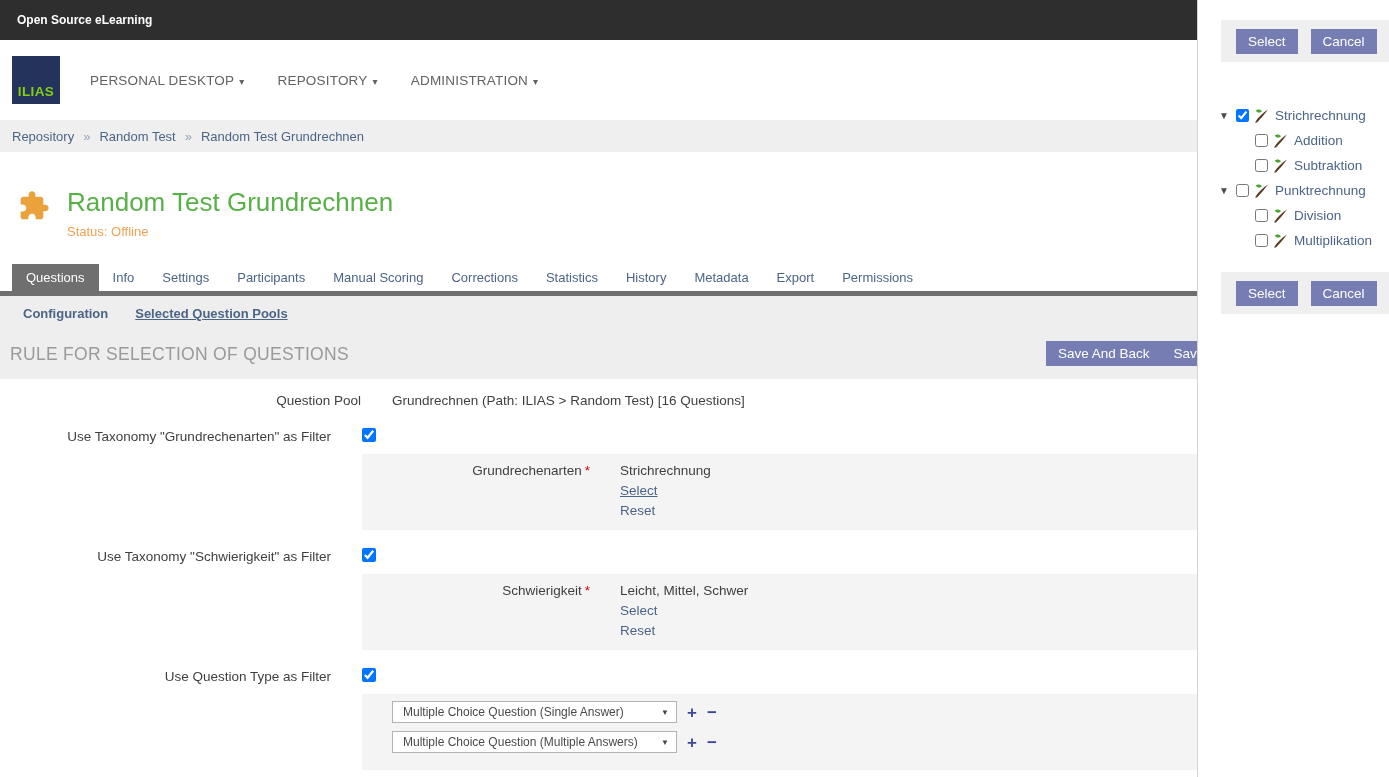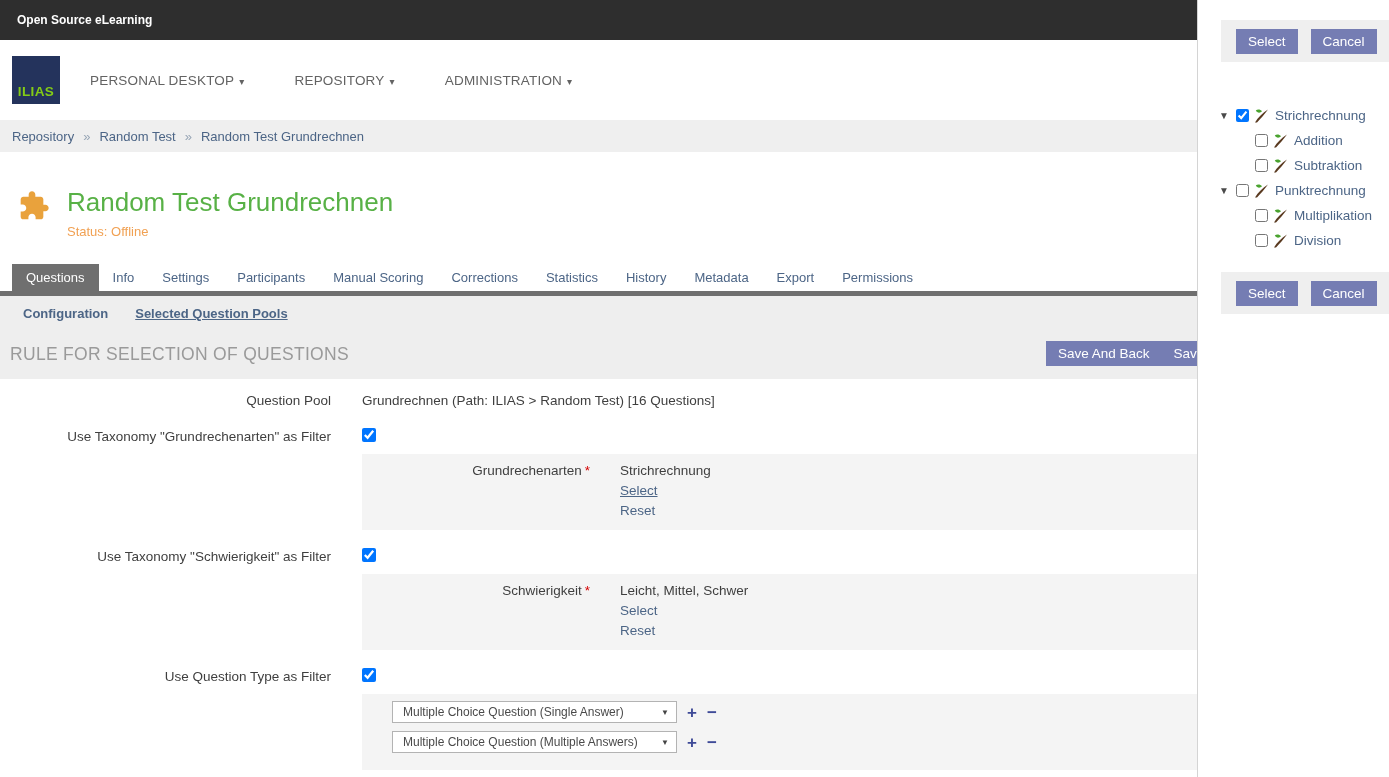--- a/index.html
+++ b/index.html
@@ -14,21 +14,21 @@
        font-family:"Liberation Sans",sans-serif;color:#3f3f3f;}
 
   .main{position:absolute;left:0;top:0;width:1197px;height:777px;overflow:hidden;background:#fff;}
 
   .topbar{height:40px;background:var(--topbar-bg);color:#fff;font-size:12px;font-weight:bold;
           display:flex;align-items:center;padding-left:17px;}
 
   .header{height:80px;background:#fff;display:flex;align-items:center;padding-left:12px;}
   .logo{width:48px;height:48px;background:var(--logo-bg);color:#84cc16;font-weight:bold;font-size:13.5px;
         display:flex;align-items:flex-end;justify-content:center;padding-bottom:5px;letter-spacing:.4px;cursor:pointer;}
-  .nav{display:flex;margin-left:30px;gap:50px;}
+  .nav{display:flex;margin-left:30px;gap:33px;}
   .nav-item{font-size:13.5px;color:#636363;letter-spacing:.2px;cursor:pointer;white-space:nowrap;}
   .nav-item .caret{font-size:10px;margin-left:5px;color:#636363;}
 
   .breadcrumb{height:32px;background:#efefef;display:flex;align-items:center;padding-left:12px;
               font-size:13px;gap:9px;}
   .crumb{color:var(--link);cursor:pointer;}
   .sep{color:#97a5b5;}
 
   .title-area{height:112px;display:flex;padding:36px 0 0 18px;background:#fff;}
   .puzzle{width:32px;height:32px;color:var(--puzzle-orange);margin-top:2px;}
@@ -48,21 +48,21 @@
   .heading-row{position:relative;height:44px;margin-top:14px;}
   h2{margin:0;position:absolute;left:10px;top:9px;font-size:17.5px;font-weight:normal;
      color:#9a9a9a;letter-spacing:.3px;}
   .btns{position:absolute;left:1046px;top:6px;display:flex;}
   button.primary{background:var(--button-bg);color:#fff;border:none;font-size:13.5px;
                  padding:5px 12px;font-family:inherit;white-space:nowrap;cursor:pointer;}
   .btn-cut{min-width:86px;text-align:left;}
 
   .form{background:#fff;padding:14px 0 2px;}
   .frow{display:flex;align-items:center;margin-bottom:9px;}
-  .frow.pool{align-items:flex-start;margin-bottom:20px;}
+  .frow.pool{align-items:flex-start;margin-bottom:20px;padding-left:30px;}
   .flabel{width:331px;text-align:right;font-size:13.5px;flex-shrink:0;}
   .fcontent{margin-left:31px;font-size:13.5px;}
   .frow input[type=checkbox]{margin:0;width:14px;height:14px;}
 
   .subblock{margin-left:362px;background:var(--subblock-bg);display:flex;
             padding:7px 0 9px;margin-bottom:18px;margin-top:2px;}
   .sublabel{width:228px;text-align:right;font-size:13.5px;flex-shrink:0;padding-top:2px;}
   .req{color:var(--required-red);margin-left:3px;}
   .subcontent{margin-left:30px;}
   .val{font-size:13.5px;line-height:20px;}
@@ -273,29 +273,29 @@
           <path class="leaf" d="M8.5 3.2 C6.8 1.2, 3.8 1.2, 2.3 2.6 C3.8 5.2, 6.8 5.2, 8.5 3.2 Z"></path>
         </svg>
       <span class="tlabel">Punktrechnung</span>
     </div>
     <div class="trow lvl1">
       <input type="checkbox" style="">
       <svg class="taxicon" viewBox="0 0 16 16">
           <path class="branch" d="M1.5 14.5 C4.5 9.5, 9 5, 14.5 1.5 C11 6.5, 7 10.5, 3.5 14.5 Z"></path>
           <path class="leaf" d="M8.5 3.2 C6.8 1.2, 3.8 1.2, 2.3 2.6 C3.8 5.2, 6.8 5.2, 8.5 3.2 Z"></path>
         </svg>
+      <span class="tlabel">Division</span>
+    </div>
+    <div class="trow lvl1">
+      <input type="checkbox" style="">
+      <svg class="taxicon" viewBox="0 0 16 16">
+          <path class="branch" d="M1.5 14.5 C4.5 9.5, 9 5, 14.5 1.5 C11 6.5, 7 10.5, 3.5 14.5 Z"></path>
+          <path class="leaf" d="M8.5 3.2 C6.8 1.2, 3.8 1.2, 2.3 2.6 C3.8 5.2, 6.8 5.2, 8.5 3.2 Z"></path>
+        </svg>
       <span class="tlabel">Multiplikation</span>
-    </div>
-    <div class="trow lvl1">
-      <input type="checkbox" style="">
-      <svg class="taxicon" viewBox="0 0 16 16">
-          <path class="branch" d="M1.5 14.5 C4.5 9.5, 9 5, 14.5 1.5 C11 6.5, 7 10.5, 3.5 14.5 Z"></path>
-          <path class="leaf" d="M8.5 3.2 C6.8 1.2, 3.8 1.2, 2.3 2.6 C3.8 5.2, 6.8 5.2, 8.5 3.2 Z"></path>
-        </svg>
-      <span class="tlabel">Division</span>
     </div>
   </div>
 
   <div class="ptoolbar t2">
     <button class="primary">Select</button>
     <button class="primary">Cancel</button>
   </div>
 
 </div>
 

